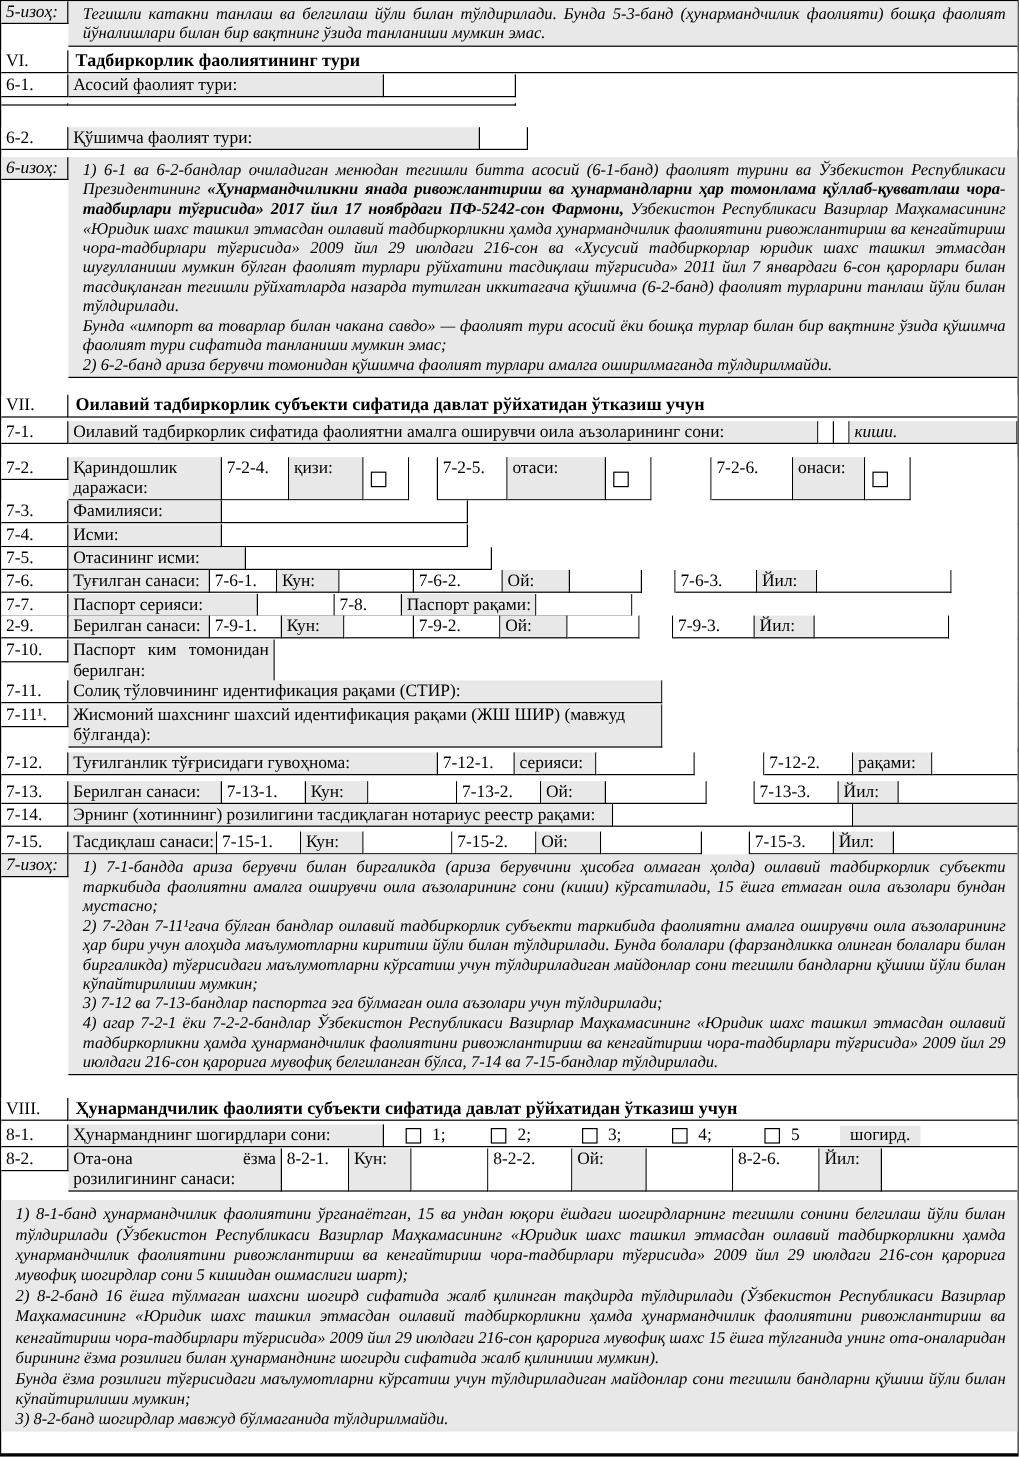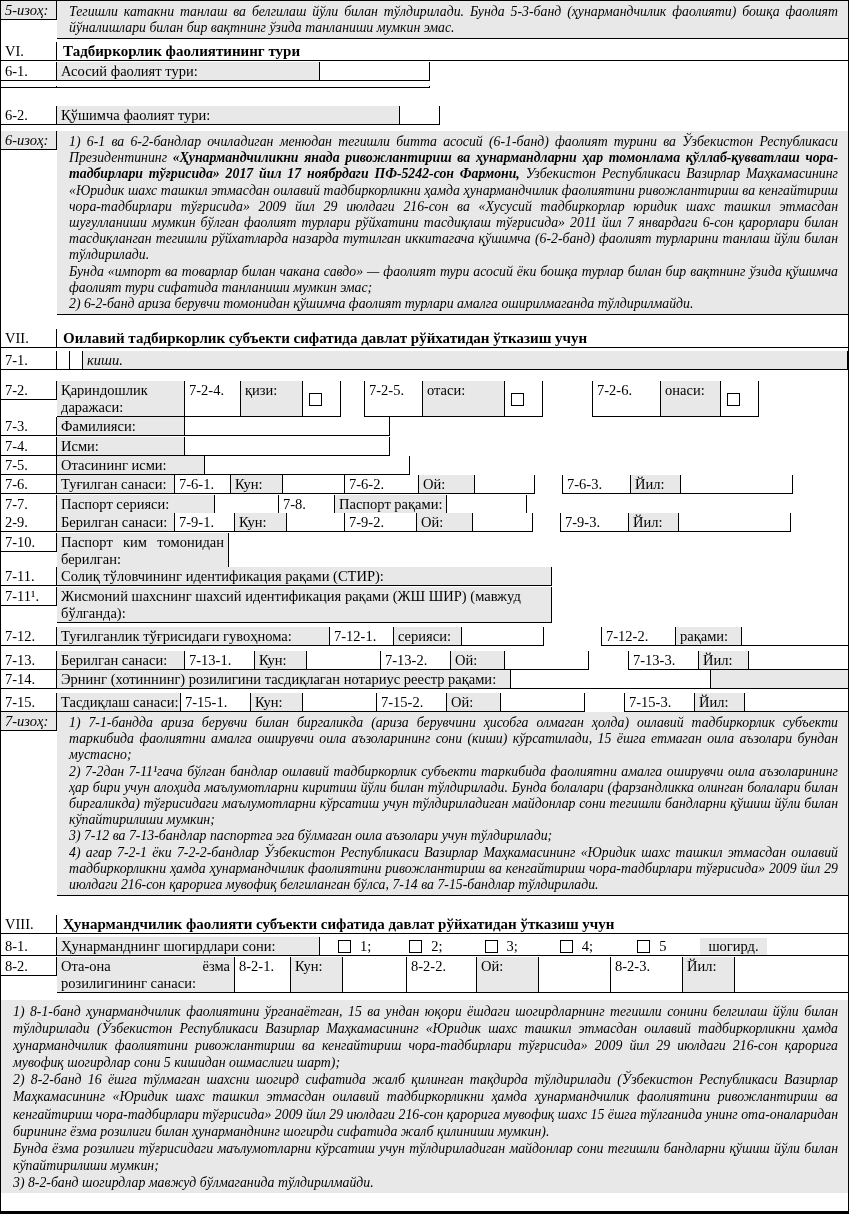--- a/index.html
+++ b/index.html
@@ -79,20 +79,21 @@
   </div>
 
   <div class="row" style="height:22px">
     <div class="num">VII.</div>
     <div class="hdr">Оилавий тадбиркорлик субъекти сифатида давлат рўйхатидан ўтказиш учун</div>
   </div>
 
   <div class="row" style="height:30px">
     <div class="num">7-1.</div>
     <div class="cells">
+      <div class="c g wrap" style="width:625px;font-size:14.5px">Оилавий тадбиркорлик сифатида фаолиятни амалга оширувчи оила аъзоларининг сони:</div>
       <div class="c w" style="width:13px;padding:0"></div>
       <div class="c w" style="width:13px;padding:0"></div>
       <div class="c g botalign" style="flex:1">киши.</div>
     </div>
   </div>
 
   <div class="row" style="height:36px">
     <div class="num">7-2.</div>
     <div class="cells">
       <div class="c g wrap" style="width:128px">Қариндошлик даражаси:</div>
@@ -216,21 +217,21 @@
     <div class="num">7-11¹.</div>
     <div class="cells">
       <div class="c g wrap" style="width:495px">Жисмоний шахснинг шахсий идентификация рақами (ЖШ ШИР) (мавжуд бўлганда):</div>
       <div class="sp"></div>
     </div>
   </div>
 
   <div class="row" style="height:24px">
     <div class="num">7-12.</div>
     <div class="cells">
-      <div class="c g" style="width:273px">Туғилганлик тўғрисидаги гувоҳнома:</div>
+      <div class="c g" style="width:308px">Туғилганлик тўғрисидаги гувоҳнома:</div>
       <div class="c w" style="width:64px">7-12-1.</div>
       <div class="c g" style="width:68px">серияси:</div>
       <div class="c w" style="width:82px"></div>
       <div class="c w" style="width:58px;border-bottom:none"></div>
       <div class="c w" style="width:74px">7-12-2.</div>
       <div class="c g" style="width:66px">рақами:</div>
       <div class="c w" style="flex:1;border-right:none"></div>
     </div>
   </div>
 
@@ -330,21 +331,21 @@
   <div class="row" style="height:43px">
     <div class="num">8-2.</div>
     <div class="cells">
       <div class="c g wrap" style="width:178px;text-align:justify">Ота-она ёзма розилигининг санаси:</div>
       <div class="c w" style="width:56px">8-2-1.</div>
       <div class="c g" style="width:52px">Кун:</div>
       <div class="c w" style="width:64px"></div>
       <div class="c w" style="width:70px">8-2-2.</div>
       <div class="c g" style="width:62px">Ой:</div>
       <div class="c w" style="width:72px"></div>
-      <div class="c w" style="width:72px">8-2-3.</div>
+      <div class="c w" style="width:72px">8-2-6.</div>
       <div class="c g" style="width:52px">Йил:</div>
       <div class="c w" style="flex:1;border-right:none"></div>
     </div>
   </div>
 
   <div class="row" style="flex:1">
     <div class="note" style="border-bottom:none;line-height:1.24">
       <p>1) 8-1-банд ҳунармандчилик фаолиятини ўрганаётган, 15 ва ундан юқори ёшдаги шогирдларнинг тегишли сонини белгилаш йўли билан тўлдирилади (Ўзбекистон Республикаси Вазирлар Маҳкамасининг «Юридик шахс ташкил этмасдан оилавий тадбиркорликни ҳамда ҳунармандчилик фаолиятини ривожлантириш ва кенгайтириш чора-тадбирлари тўғрисида» 2009 йил 29 июлдаги 216-сон қарорига мувофиқ шогирдлар сони 5 кишидан ошмаслиги шарт);</p>
       <p>2) 8-2-банд 16 ёшга тўлмаган шахсни шогирд сифатида жалб қилинган тақдирда тўлдирилади (Ўзбекистон Республикаси Вазирлар Маҳкамасининг «Юридик шахс ташкил этмасдан оилавий тадбиркорликни ҳамда ҳунармандчилик фаолиятини ривожлантириш ва кенгайтириш чора-тадбирлари тўғрисида» 2009 йил 29 июлдаги 216-сон қарорига мувофиқ шахс 15 ёшга тўлганида унинг ота-оналаридан бирининг ёзма розилиги билан ҳунарманднинг шогирди сифатида жалб қилиниши мумкин).</p>
       <p>Бунда ёзма розилиги тўғрисидаги маълумотларни кўрсатиш учун тўлдириладиган майдонлар сони тегишли бандларни қўшиш йўли билан кўпайтирилиши мумкин;</p>

